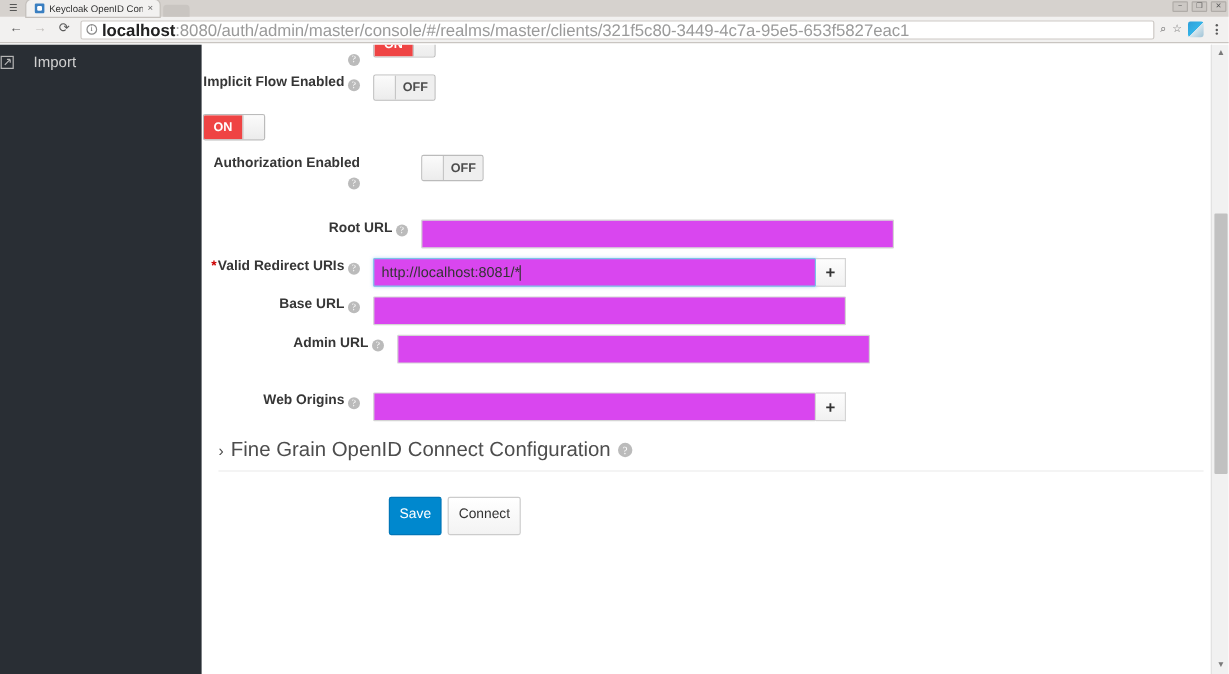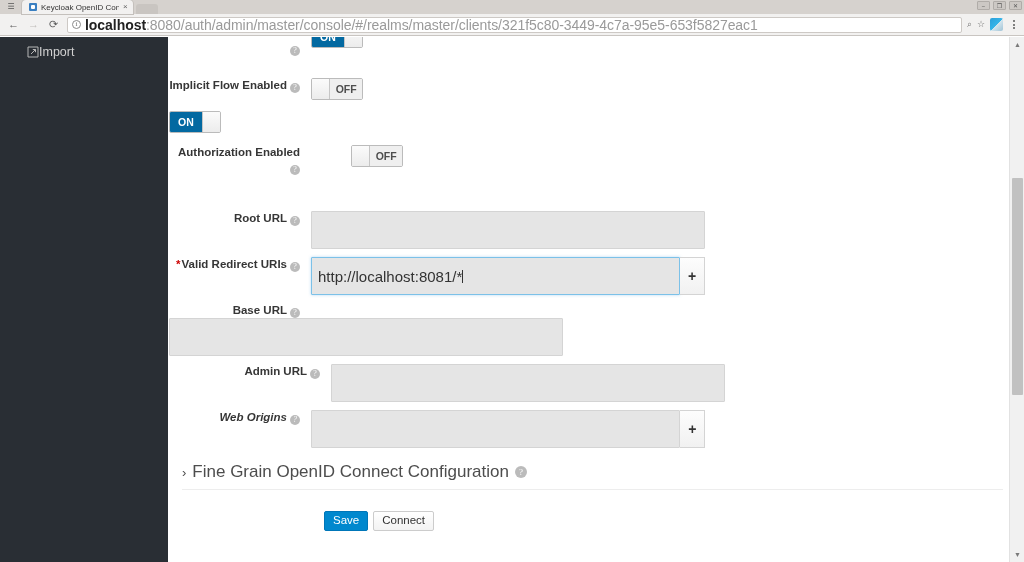--- a/index.html
+++ b/index.html
@@ -143,23 +143,22 @@
   }
 
   .sidebar {
     position: absolute;
     left: 0; top: 0;
     width: 168px; height: 525px;
     background: #292e34;
   }
   .sidebar-item {
     display: flex; align-items: center;
-    gap: 0;
+    gap: 16px;
     height: 30px;
-    padding-left: 27px;
     color: #d1d1d1;
     font-size: 12.5px;
   }
   .import-icon {
     width: 12px; height: 12px;
     position: relative;
     flex: none;
   }
   .import-icon svg { display: block; }
 
@@ -214,43 +213,43 @@
     overflow: hidden;
     background: #fff;
     position: relative;
   }
   .toggle .seg-on, .toggle .seg-off {
     display: flex; align-items: center; justify-content: center;
     font-size: 10.5px; font-weight: bold;
     height: 100%;
   }
   .toggle.on .seg-on {
-    width: 33px; background: #0369a1; color: #fff;
+    width: 33px; background: #ef4444; color: #fff;
   }
   .toggle.on .seg-handle {
     width: 19px;
     background: linear-gradient(#fbfbfb, #ececec);
     border-left: 1px solid #c6c6c6;
   }
   .toggle.off .seg-handle {
     width: 19px;
     background: linear-gradient(#fbfbfb, #ececec);
     border-right: 1px solid #c6c6c6;
   }
   .toggle.off .seg-off {
     width: 33px; background: #efefef; color: #4d4d4d;
   }
 
   .text-input {
-    height: 38px;
+    height: 24px;
     border: 1px solid #d4d4d4;
     border-radius: 1px;
-    background: #e5e5e5;
+    background: #d946ef;
     width: 394px;
-    font-size: 15px;
+    font-size: 12px;
     color: #333;
     padding: 0 6px;
     display: flex;
     align-items: center;
     font-family: "Liberation Sans", sans-serif;
   }
   .input-wrap { display: flex; align-items: stretch; }
   .input-wrap .text-input.focused {
     border: 1px solid #7cc1e8;
     box-shadow: 0 0 3px rgba(102,175,233,0.5);
@@ -287,21 +286,21 @@
   .section-head .help-icon { width: 12px; height: 12px; line-height: 12px; font-size: 9px; margin-left: 6px; }
   .divider { border-bottom: 1px solid #ededed; margin: 0 13px 0 13px; }
 
   .btn-row {
     display: flex;
     gap: 5px;
     padding-left: 155px;
     margin-top: 21px;
   }
   .btn {
-    height: 20px;
+    height: 32px;
     padding: 0 8px;
     font-size: 11.5px;
     border-radius: 2px;
     display: flex; align-items: center; justify-content: center;
     line-height: 1;
     font-family: "Liberation Sans", sans-serif;
   }
   .btn-primary { background: #0088ce; color: #fff; border: 1px solid #0076b8; }
   .btn-default { background: linear-gradient(#fff, #f3f3f3); color: #333; border: 1px solid #ccc; }
 
@@ -393,21 +392,21 @@
             <span class="help-icon">?</span>
           </div>
           <div class="form-field">
             <div class="toggle on">
               <span class="seg-on">ON</span>
               <span class="seg-handle"></span>
             </div>
           </div>
         </div>
 
-        <div class="form-row" style="margin-top:22px;">
+        <div class="form-row" style="margin-top:6px;">
           <div class="form-label">
             <span>Implicit Flow Enabled</span><span class="help-icon">?</span>
           </div>
           <div class="form-field">
             <div class="toggle off">
               <span class="seg-handle"></span>
               <span class="seg-off">OFF</span>
             </div>
           </div>
         </div>
@@ -427,21 +426,21 @@
             <span class="help-icon">?</span>
           </div>
           <div class="form-field">
             <div class="toggle off">
               <span class="seg-handle"></span>
               <span class="seg-off">OFF</span>
             </div>
           </div>
         </div>
 
-        <div class="form-row" style="margin-top:36px;">
+        <div class="form-row" style="margin-top:24px;padding-left:40px;">
           <div class="form-label">
             <span>Root URL</span><span class="help-icon">?</span>
           </div>
           <div class="form-field">
             <div class="input-wrap">
               <div class="text-input plain-wide"></div>
             </div>
           </div>
         </div>
 
@@ -453,21 +452,21 @@
             <div class="input-wrap">
               <div class="text-input focused">
                   <span>http://localhost:8081/*</span>
                   <span class="caret"></span>
                 </div>
               <div class="plus-btn">+</div>
             </div>
           </div>
         </div>
 
-        <div class="form-row" style="margin-top:8px;flex-direction:column;">
+        <div class="form-row" style="margin-top:8px;">
           <div class="form-label">
             <span>Base URL</span><span class="help-icon">?</span>
           </div>
           <div class="form-field">
             <div class="input-wrap">
               <div class="text-input plain-wide"></div>
             </div>
           </div>
         </div>
 
@@ -475,21 +474,21 @@
           <div class="form-label">
             <span>Admin URL</span><span class="help-icon">?</span>
           </div>
           <div class="form-field">
             <div class="input-wrap">
               <div class="text-input plain-wide"></div>
             </div>
           </div>
         </div>
 
-        <div class="form-row" style="margin-top:8px;font-style:italic;">
+        <div class="form-row" style="margin-top:24px;">
           <div class="form-label">
             <span>Web Origins</span><span class="help-icon">?</span>
           </div>
           <div class="form-field">
             <div class="input-wrap">
               <div class="text-input" style="width:369px;"></div>
               <div class="plus-btn">+</div>
             </div>
           </div>
         </div>

